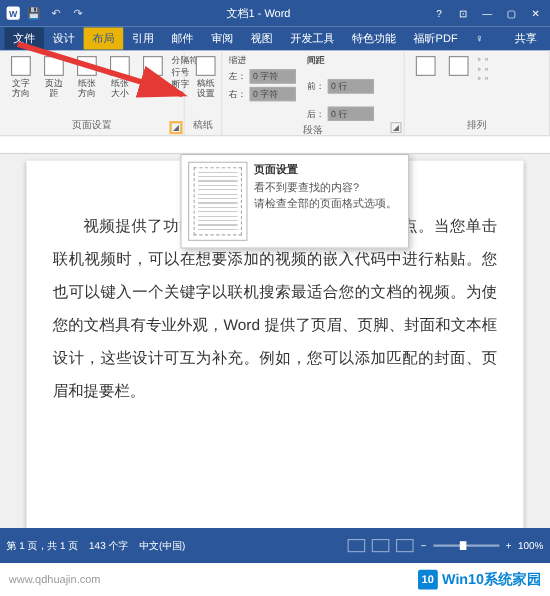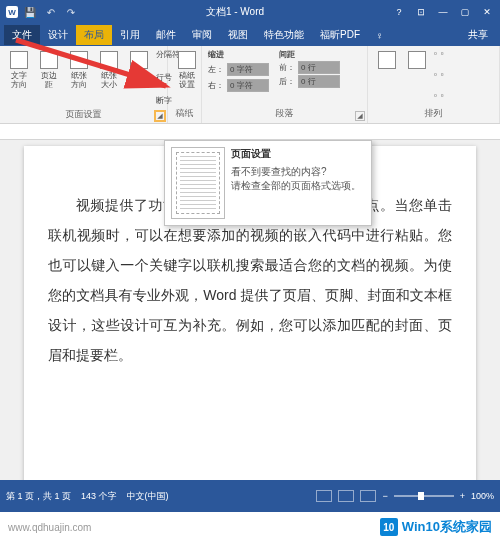--- a/index.html
+++ b/index.html
@@ -16,21 +16,21 @@
 .menu-item.active{background:#eab308;color:#2b579a}
 .menu-item.file{background:#1e3e6e}
 .share-item{margin-left:auto;color:#fff;font-size:10px;padding:3px 8px}
 .ribbon{height:78px;background:#f3f3f3;border-bottom:1px solid #d4d4d4;display:flex;font-size:9px}
 .rgroup{border-right:1px solid #e1e1e1;padding:3px 6px;display:flex;flex-direction:column;position:relative}
 .rgroup-body{flex:1;display:flex;gap:4px;align-items:flex-start}
 .rgroup-label{text-align:center;font-size:9px;color:#666;padding-top:2px}
 .big-btn{display:flex;flex-direction:column;align-items:center;gap:2px;padding:2px;min-width:26px}
 .big-btn-icon{width:18px;height:18px;border:1px solid #888;background:#fff}
 .big-btn-label{font-size:8px;color:#444;line-height:9px;text-align:center}
-.small-col{display:flex;flex-direction:column;gap:12px}
+.small-col{display:flex;flex-direction:column;gap:0}
 .small-item{font-size:8px;color:#444;white-space:nowrap}
 .spin-row{display:flex;align-items:center;gap:3px;font-size:8px;color:#444}
 .spin-box{border:1px solid #ababab;background:#a3a3a3;width:42px;height:13px;font-size:8px;padding:0 2px;display:flex;align-items:center}
 .launcher{position:absolute;right:2px;bottom:2px;width:10px;height:10px;border:1px solid #bbb;display:flex;align-items:center;justify-content:center;font-size:7px;color:#666}
 .launcher.highlight{outline:2px solid #f7b84f;outline-offset:-1px}
 .ruler{height:16px;background:#fff;border-bottom:1px solid #d4d4d4;position:relative}
 .doc-area{height:366px;background:#f0f0f0;overflow:hidden;display:flex;justify-content:center;padding-top:6px;position:relative}
 .page{width:452px;background:#fff;box-shadow:0 1px 4px rgba(0,0,0,.25);padding:44px 24px 20px 24px;font-size:14px;line-height:30px;color:#333;font-family:"SimSun","Microsoft YaHei",serif;text-align:justify}
 .page p{text-indent:2em}
 .tooltip{position:absolute;left:164px;top:0;z-index:50;background:#fff;border:1px solid #c3c3c3;box-shadow:2px 2px 6px rgba(0,0,0,.25);display:flex;font-size:10px}
@@ -72,20 +72,21 @@
 </div>
 
 <div class="menubar">
   <span class="menu-item file">文件</span>
   <span class="menu-item">设计</span>
   <span class="menu-item active">布局</span>
   <span class="menu-item">引用</span>
   <span class="menu-item">邮件</span>
   <span class="menu-item">审阅</span>
   <span class="menu-item">视图</span>
+  <span class="menu-item">开发工具</span>
   <span class="menu-item">特色功能</span>
   <span class="menu-item">福昕PDF</span>
   <span class="menu-item">♀</span>
   <span class="share-item">共享</span>
 </div>
 
 <div class="ribbon">
   <div class="rgroup" style="width:168px">
     <div class="rgroup-body">
       <div class="big-btn">
@@ -125,31 +126,31 @@
           <div class="big-btn-label">稿纸
 设置</div>
         </div>
     </div>
     <div class="rgroup-label">稿纸</div>
   </div>
 
   <div class="rgroup" style="width:166px">
     <div class="rgroup-body" style="gap:10px">
       <div class="small-col" style="gap:3px">
-        <span class="small-item" style="font-weight:bold">缩进</span>
+        <span class="small-item" style="font-weight:normal">缩进</span>
         <div class="spin-row">
             <span>左：</span>
             <span class="spin-box">0 字符</span>
           </div>
         <div class="spin-row">
             <span>右：</span>
             <span class="spin-box">0 字符</span>
           </div>
       </div>
-      <div class="small-col" style="gap:1px">
+      <div class="small-col" style="gap:12px">
         <span class="small-item" style="font-weight:bold">间距</span>
         <div class="spin-row">
             <span>前：</span>
             <span class="spin-box">0 行</span>
           </div>
         <div class="spin-row">
             <span>后：</span>
             <span class="spin-box">0 行</span>
           </div>
       </div>

